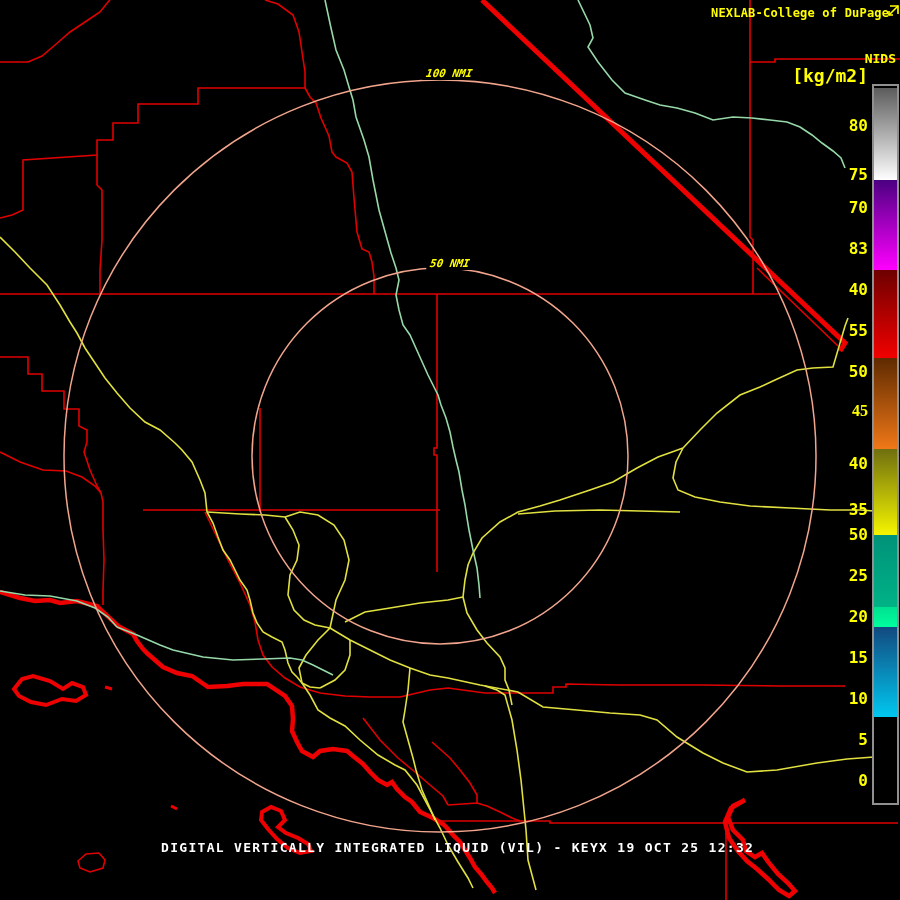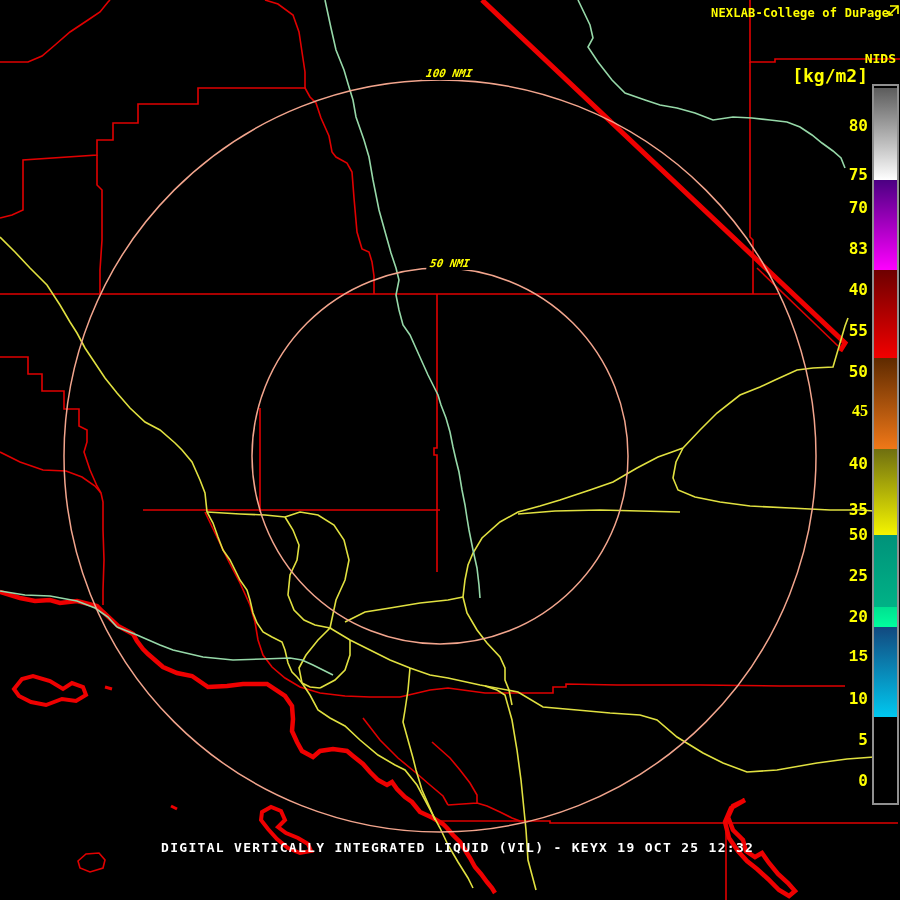--- a/index.html
+++ b/index.html
@@ -126,21 +126,21 @@
       <div class="tick t" style="top: 239px;">83</div>
       <div class="tick t" style="top: 280px;">40</div>
       <div class="tick t" style="top: 321px;">55</div>
       <div class="tick t" style="top: 362px;">50</div>
       <div class="tick t" style="top: 402px; font-family: Liberation Serif, serif;">45</div>
       <div class="tick t" style="top: 454px;">40</div>
       <div class="tick t" style="top: 500px;">35</div>
       <div class="tick t" style="top: 525px;">50</div>
       <div class="tick t" style="top: 566px;">25</div>
       <div class="tick t" style="top: 607px;">20</div>
-      <div class="tick t" style="top: 648px; font-family: Liberation Mono, monospace;">15</div>
+      <div class="tick t" style="top: 648px;">15</div>
       <div class="tick t" style="top: 689px;">10</div>
       <div class="tick t" style="top: 730px;">5</div>
       <div class="tick t" style="top: 771px;">0</div>
     </div>
 
   <div class="t ringlbl" style="left:423px;top:67px;">100 NMI</div>
   <div class="t ringlbl" style="left:427px;top:257px;">50 NMI</div>
 
   <div class="t footer" style="left:161px;top:840px;">DIGITAL VERTICALLY INTEGRATED LIQUID (VIL) - KEYX 19 OCT 25 12:32</div>
 

